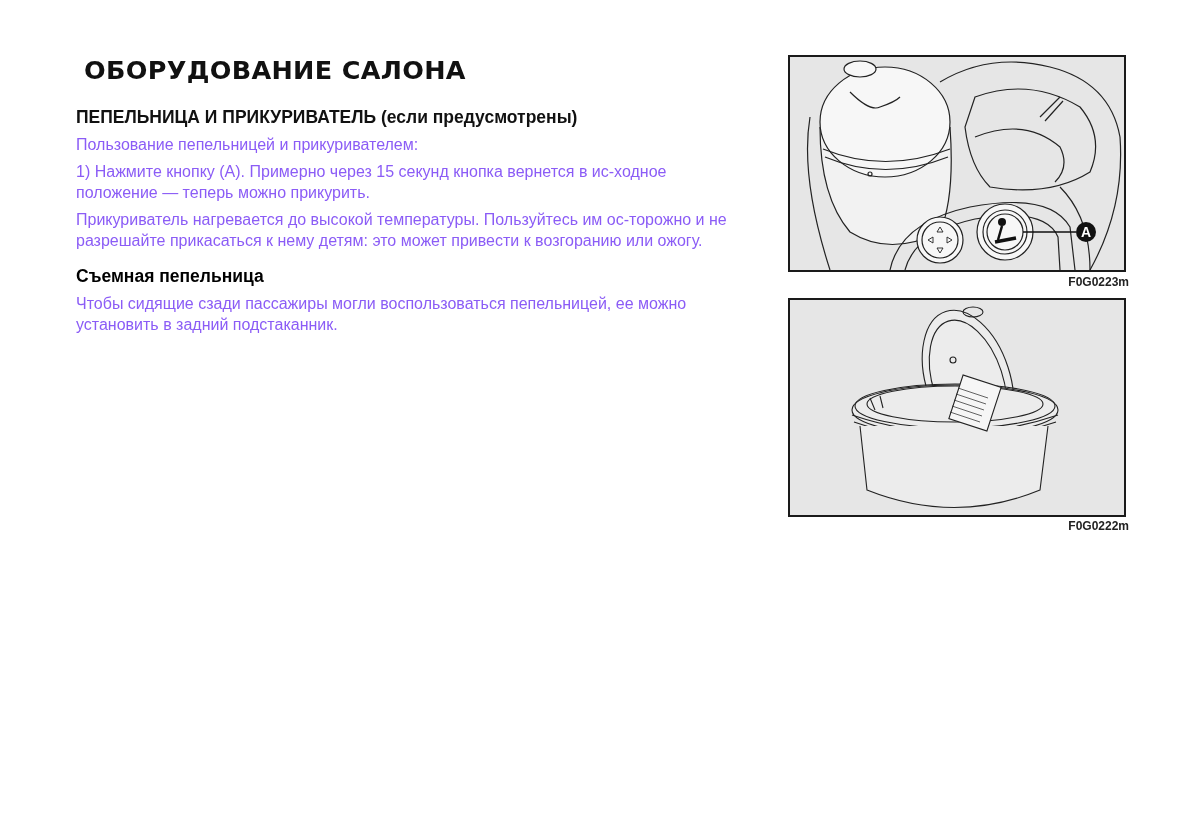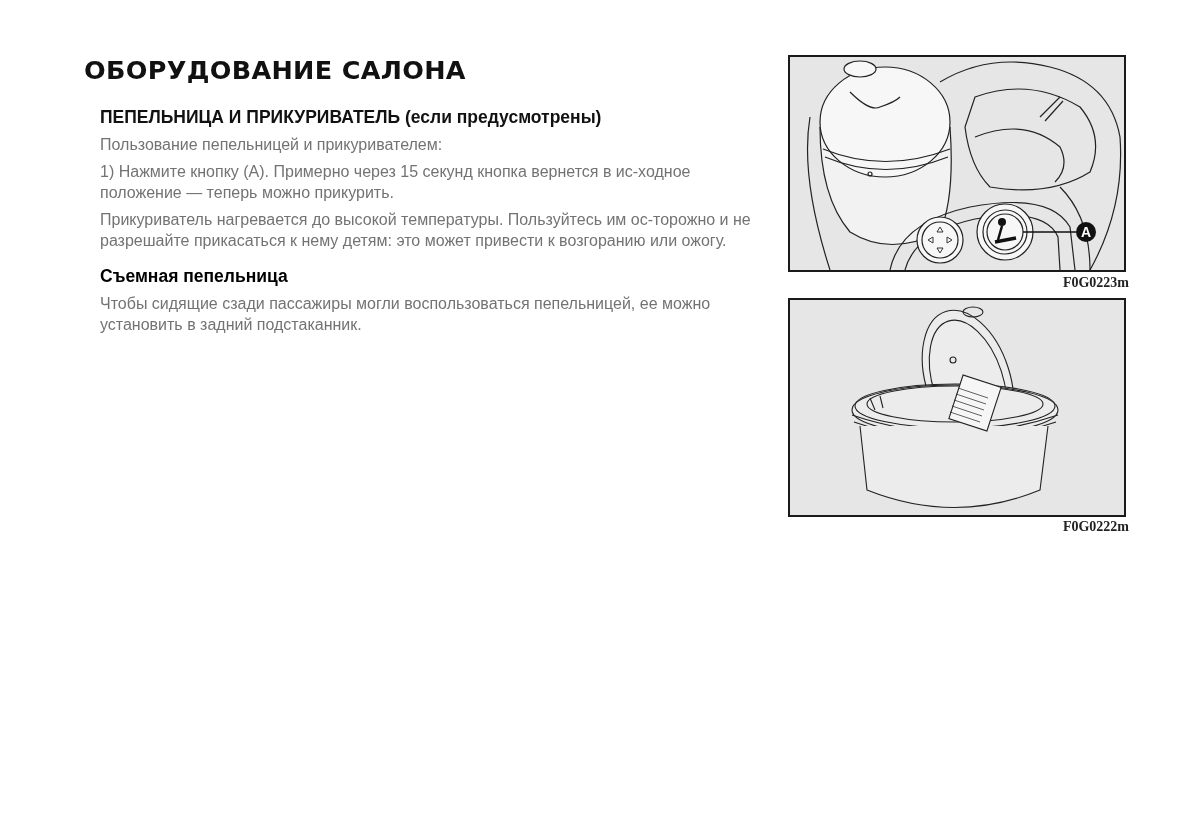--- a/index.html
+++ b/index.html
@@ -5,40 +5,40 @@
   html, body { margin: 0; padding: 0; }
   body {
     width: 1191px; height: 839px; background: #ffffff; position: relative; overflow: hidden;
     color: #1a1a1a; font-family: "Liberation Sans", sans-serif;
   }
   .page-title {
     position: absolute; left: 84px; top: 56px; margin: 0;
     font-family: "DejaVu Sans", sans-serif; font-weight: 900; font-size: 25px;
     letter-spacing: 0.3px; color: #111; transform: scaleX(1.02); transform-origin: left;
   }
-  .text-col { position: absolute; left: 100px; top: 106px; width: 660px; }
+  .text-col { position: absolute; left: 76px; top: 106px; width: 660px; }
   .section-title {
     margin: 0 0 6px 0; font-weight: bold; font-size: 17.5px; color: #111; line-height: 22px;
   }
   .subsection-title {
     margin: 14px 0 6px 0; font-weight: bold; font-size: 17.5px; color: #000000; line-height: 22px;
   }
   .para {
-    margin: 0 0 6px 0; font-size: 16px; line-height: 21px; color: #737373;
+    margin: 0 0 6px 0; font-size: 16px; line-height: 21px; color: #8b5cf6;
   }
   .figure {
     position: absolute; left: 788px; width: 338px;
     border: 2px solid #1a1a1a; background: #e6e6e6; box-sizing: border-box;
   }
   .fig1 { top: 55px; height: 217px; }
   .fig2 { top: 298px; height: 219px; }
   .figure svg { display: block; width: 100%; height: 100%; }
   .fig-caption {
-    position: absolute; right: 62px; font-size: 14px; font-weight: bold; color: #222;
-    font-family: Liberation Serif, serif;
+    position: absolute; right: 62px; font-size: 12px; font-weight: bold; color: #222;
+    font-family: Liberation Sans, sans-serif;
     margin-left: 44px;
   }
   .cap1 { top: 275px; }
   .cap2 { top: 519px; }
 </style>
 </head>
 <body>
 
 <h1 class="page-title">ОБОРУДОВАНИЕ САЛОНА</h1>
 

